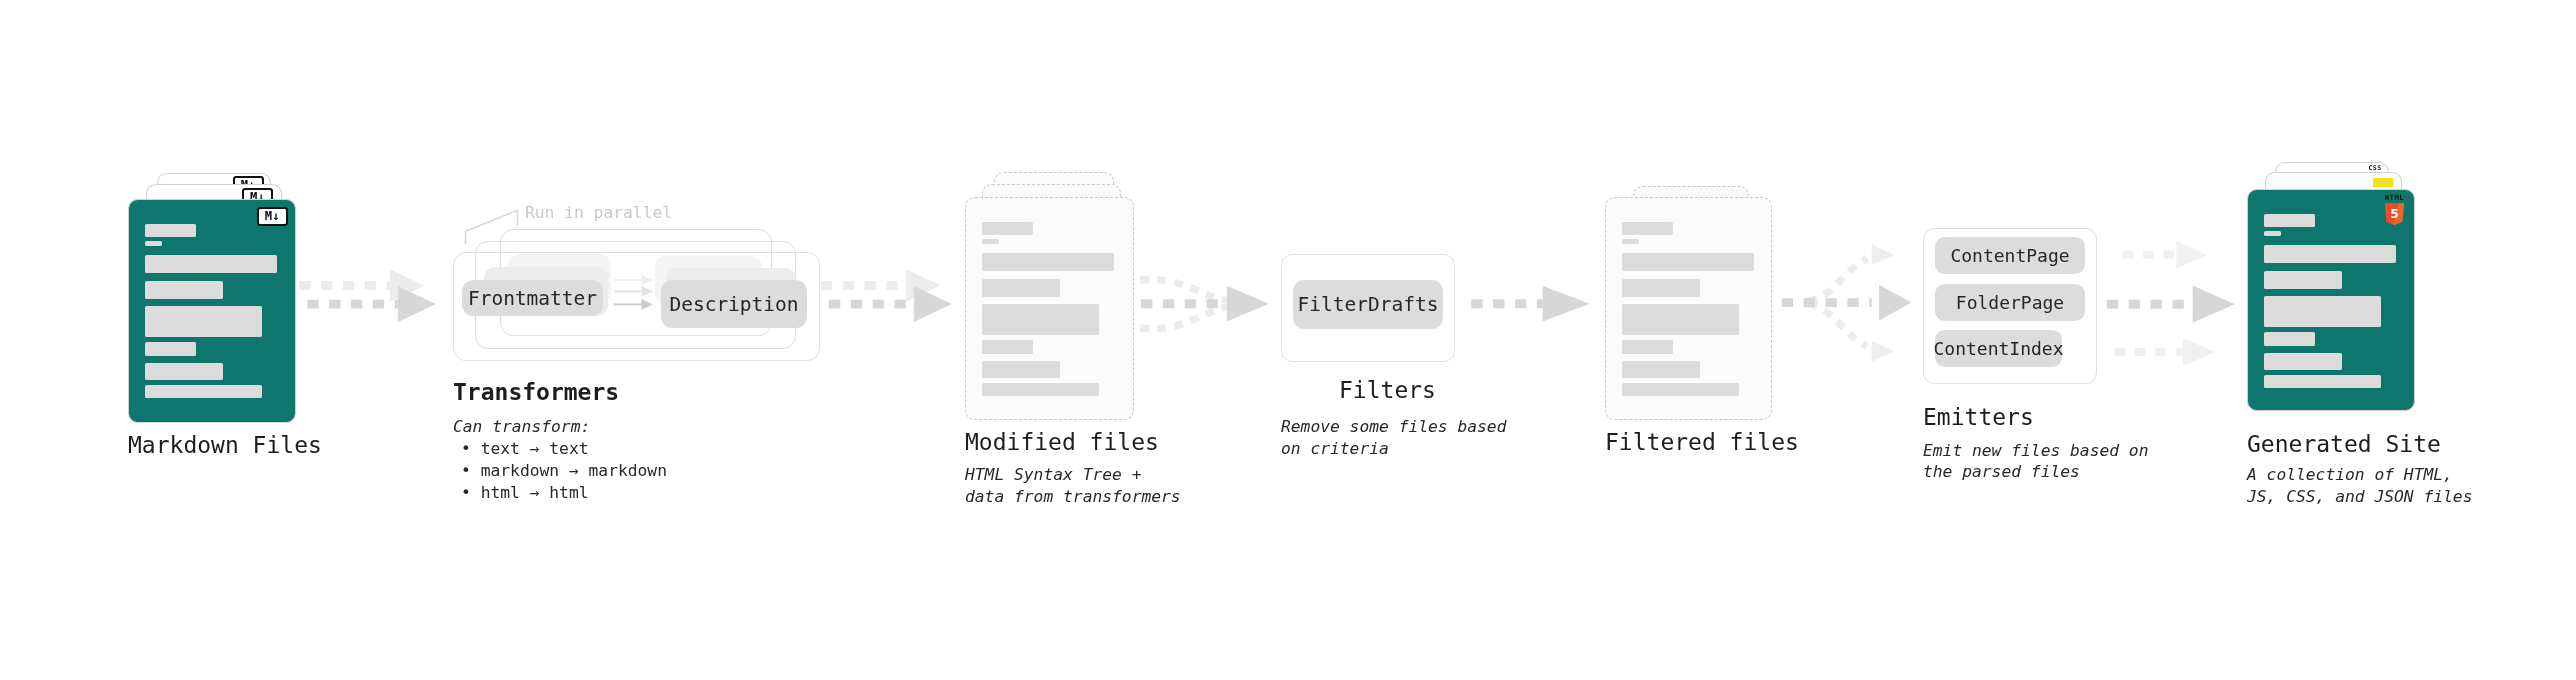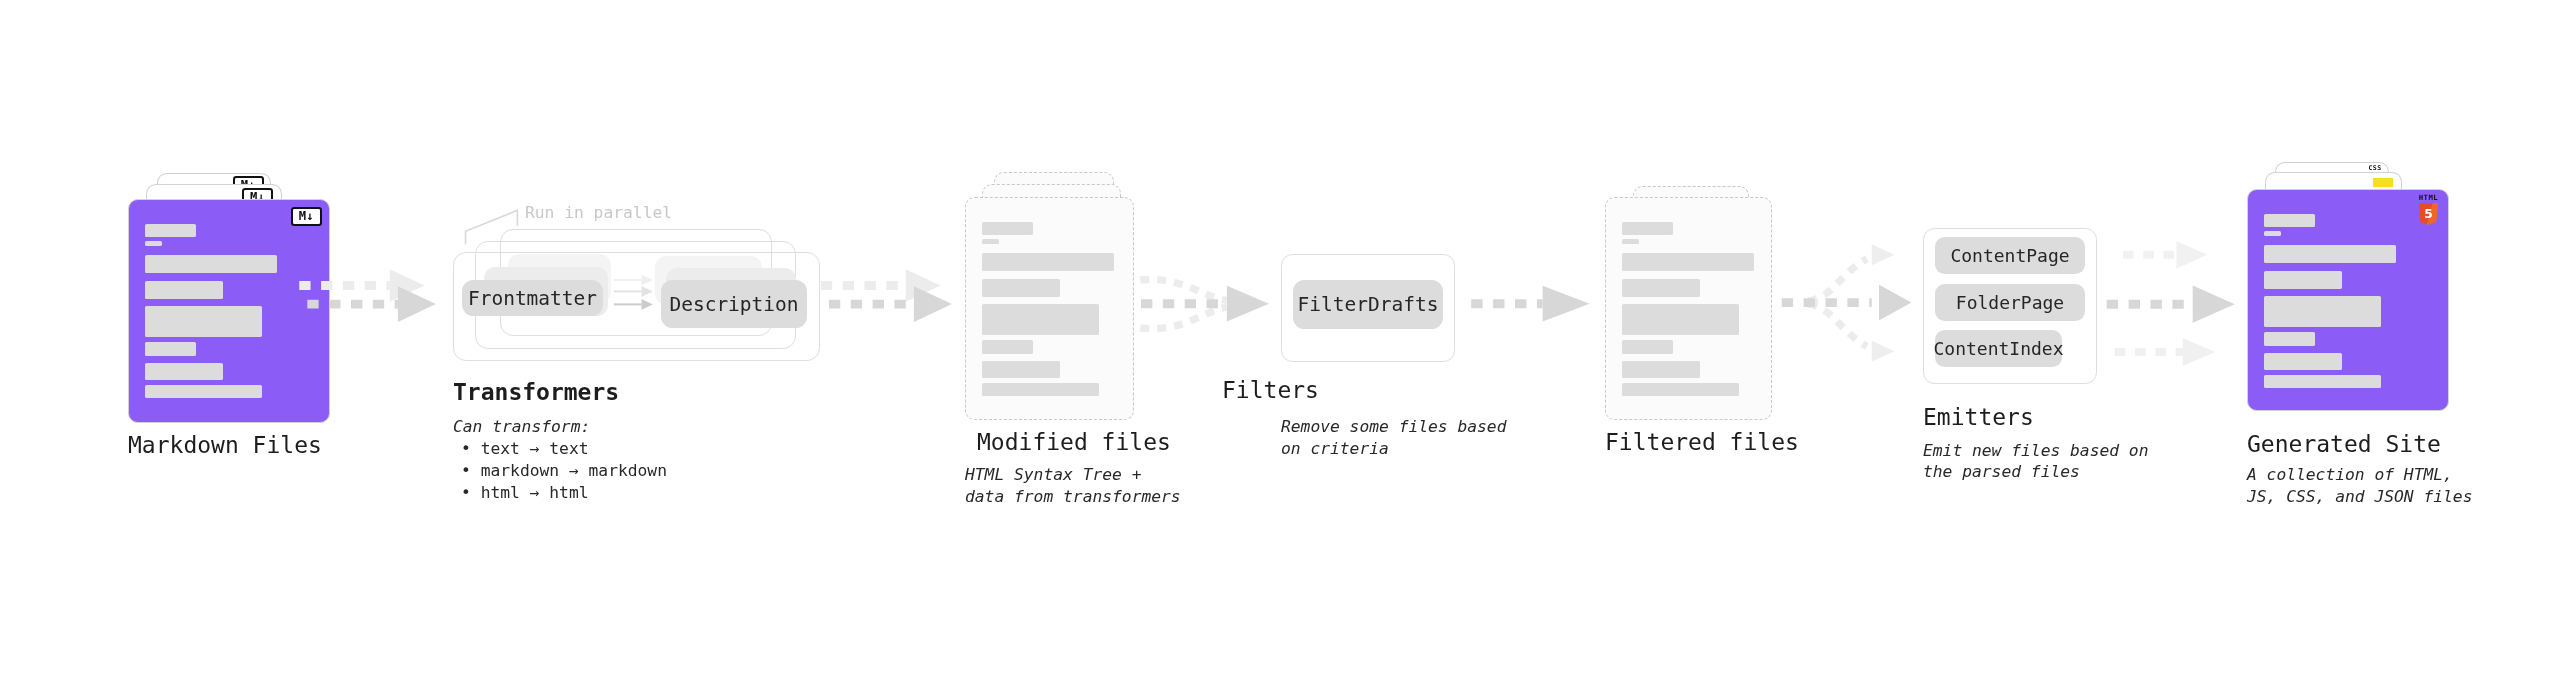--- a/index.html
+++ b/index.html
@@ -1,21 +1,21 @@
 <!DOCTYPE html>
 <html style="font-size:13px"><head>
 <meta charset="utf-8">
 <style>
   html,body{margin:0;padding:0;background:#fff;}
   .canvas{
     position:relative;width:2576px;height:681px;background:#ffffff;overflow:hidden;
     font-family:"DejaVu Sans Mono","Liberation Mono",monospace;color:#1d1d1d;
   }
   
-  .file-card{position:absolute;background:#8b5cf6;border:1.6px solid #d2d2d2;border-radius:9.8px;padding-left:34px;}
+  .file-card{position:absolute;background:#0f766e;border:1.6px solid #d2d2d2;border-radius:9.8px;}
   .file-peek{position:absolute;background:#ffffff;border:1.6px solid #d2d2d2;border-bottom:none;border-radius:9.8px 9.8px 0 0;}
   .dashed-card{position:absolute;background:#fbfbfb;border:1.6px dashed #c8c8c8;border-radius:9.8px;}
   .dashed-peek{position:absolute;background:#fbfbfb;border:1.6px dashed #c8c8c8;border-bottom:none;border-radius:9.8px 9.8px 0 0;}
   .bar{position:absolute;background:#dcdcdc;border-radius:1.6px;}
   
   .md-badge{position:absolute;width:31px;height:19.5px;box-sizing:border-box;border:2px solid #111;border-radius:3.3px;
     background:#fff;color:#111;font-weight:bold;font-size:12.2px;line-height:15.4px;text-align:center;}
   .css-badge{position:absolute;display:flex;flex-direction:column;align-items:center;}
   .css-badge .css-word{font-size:6.5px;font-weight:bold;letter-spacing:0.4px;color:#111;line-height:6.5px;}
   .css-badge .css-underline{width:12.2px;height:2.4px;background:#2965f1;margin-top:0.8px;}
@@ -122,38 +122,38 @@
     <div class="dashed-card" style="left:965px;top:197px;width:167px;height:221px;">
         <div class="bar" style="left: 16.3px; top: 24.4px; width: 51px; height: 12.2px;"></div>
         <div class="bar" style="left: 16.3px; top: 41px; width: 17px; height: 4.9px;"></div>
         <div class="bar" style="left: 16.3px; top: 55px; width: 132px; height: 18px;"></div>
         <div class="bar" style="left: 16.3px; top: 81px; width: 78px; height: 18px;"></div>
         <div class="bar" style="left: 16.3px; top: 106px; width: 117px; height: 31px;"></div>
         <div class="bar" style="left: 16.3px; top: 142px; width: 51px; height: 14px;"></div>
         <div class="bar" style="left: 16.3px; top: 163px; width: 78px; height: 17px;"></div>
         <div class="bar" style="left: 16.3px; top: 185px; width: 117px; height: 13px;"></div>
       </div>
-    <div class="section-title" style="left:965px;top:429px;margin-left:12px;">Modified files</div>
+    <div class="section-title" style="left:965px;top:429px;">Modified files</div>
     <div class="section-sub" style="left:965px;top:464px;">
       <span class="line">HTML Syntax Tree +</span>
       <span class="line">data from transformers</span>
     </div>
   </div>
 
   <svg class="abs-svg" style="left:1136px;top:264px;" width="142" height="81" viewBox="0 0 175 100">
     <path d="M5,20 C55,14 80,40 112,45" fill="none" stroke="#ececec" stroke-width="9" stroke-dasharray="11 10"></path>
     <path d="M5,79 C55,85 80,60 112,53" fill="none" stroke="#ececec" stroke-width="9" stroke-dasharray="11 10"></path>
     <line x1="6" y1="49" x2="112" y2="49" stroke="#d7d7d7" stroke-width="11" stroke-dasharray="14 13"></line>
     <polygon points="112,27 112,71 164,49" fill="#d7d7d7"></polygon>
   </svg>
 
   <div>
     <div class="outline-box" style="left:1281px;top:254px;width:172px;height:106px;border-radius:11.4px;"></div>
     <div class="gray-box" style="left:1293px;top:280px;width:150px;height:49px;">FilterDrafts</div>
-    <div class="section-title" style="left:1222px;top:377px;">Filters</div>
+    <div class="section-title" style="left:1339px;top:377px;">Filters</div>
     <div class="section-sub" style="left:1281px;top:416px;">
       <span class="line">Remove some files based</span>
       <span class="line">on criteria</span>
     </div>
   </div>
 
   <svg class="abs-svg" style="left:1463px;top:268px;" width="130" height="73" viewBox="0 0 160 90">
     <line x1="10" y1="44" x2="98" y2="44" stroke="#d7d7d7" stroke-width="11" stroke-dasharray="14 13"></line>
     <polygon points="98,22 98,66 156,44" fill="#d7d7d7"></polygon>
   </svg>

